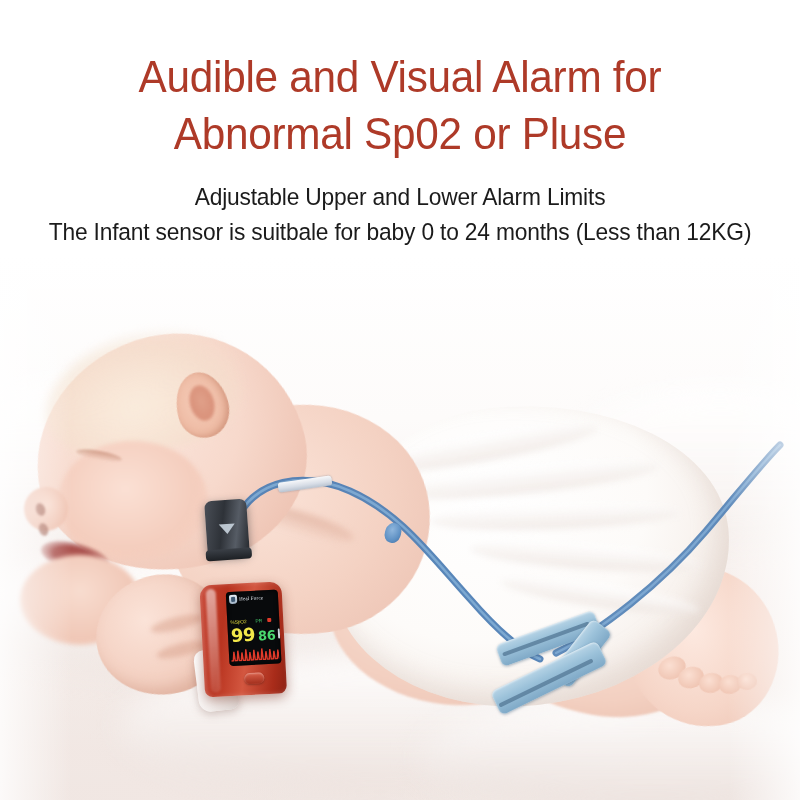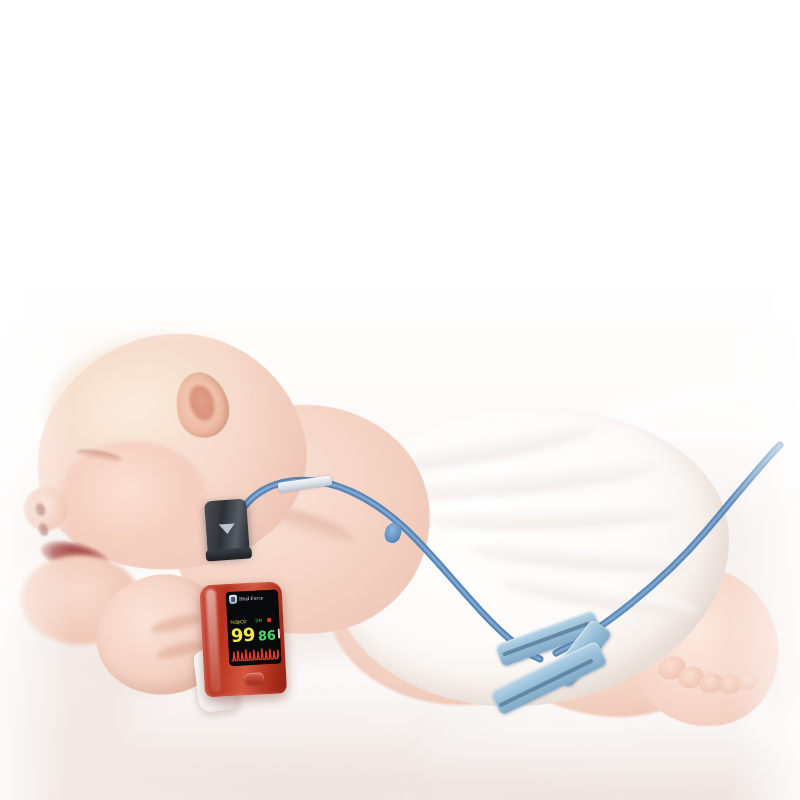--- a/index.html
+++ b/index.html
@@ -494,20 +494,26 @@
       linear-gradient(to left, rgba(255,255,255,.8) 0%, rgba(255,255,255,0) 9%);
     pointer-events: none;
     z-index: 30;
   }
 </style>
 </head>
 <body>
 
 <div class="banner">
 
+  <div class="text-block">
+    <div class="headline">Audible and Visual Alarm for</div>
+    <div class="headline">Abnormal Sp02 or Pluse</div>
+    <div class="subtitle sub1">Adjustable Upper and Lower Alarm Limits</div>
+    <div class="subtitle sub2">The Infant sensor is suitbale for baby 0 to 24 months (Less than 12KG)</div>
+  </div>
 
   <div class="photo">
 
     <div class="bed"></div>
     <div class="bed-fold bf1"></div>
     <div class="bed-fold bf2"></div>
     <div class="bed-fold bf3"></div>
     <div class="bed-fold bf4"></div>
     <div class="bed-fold bf5"></div>
 

